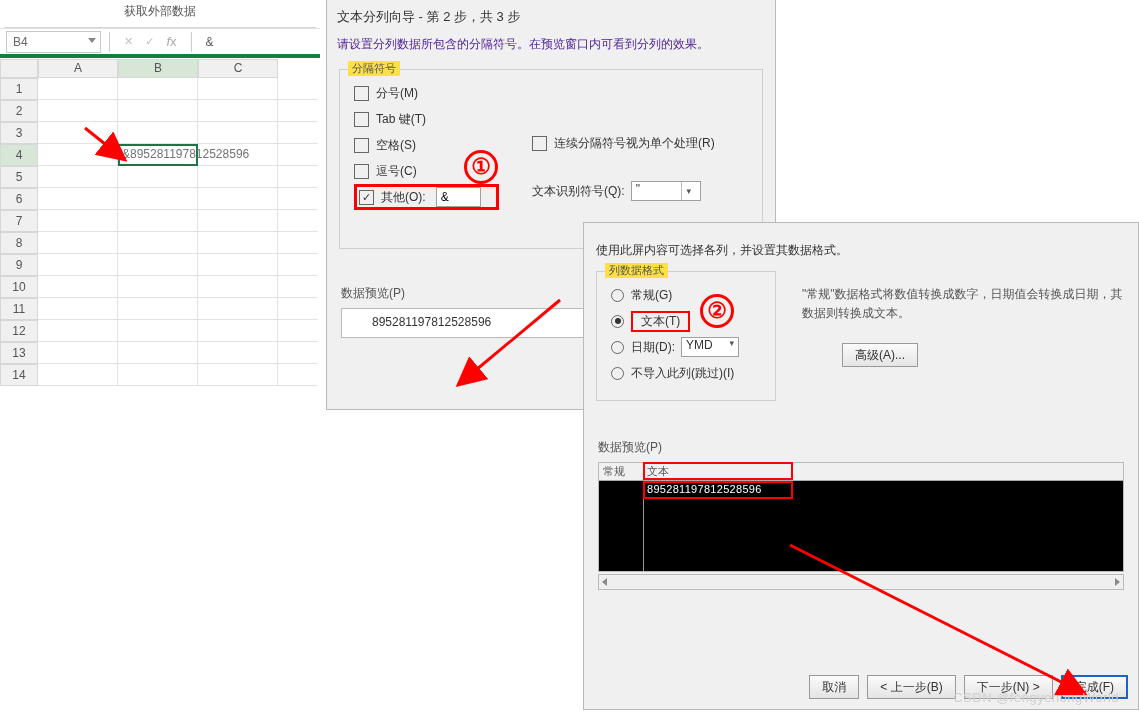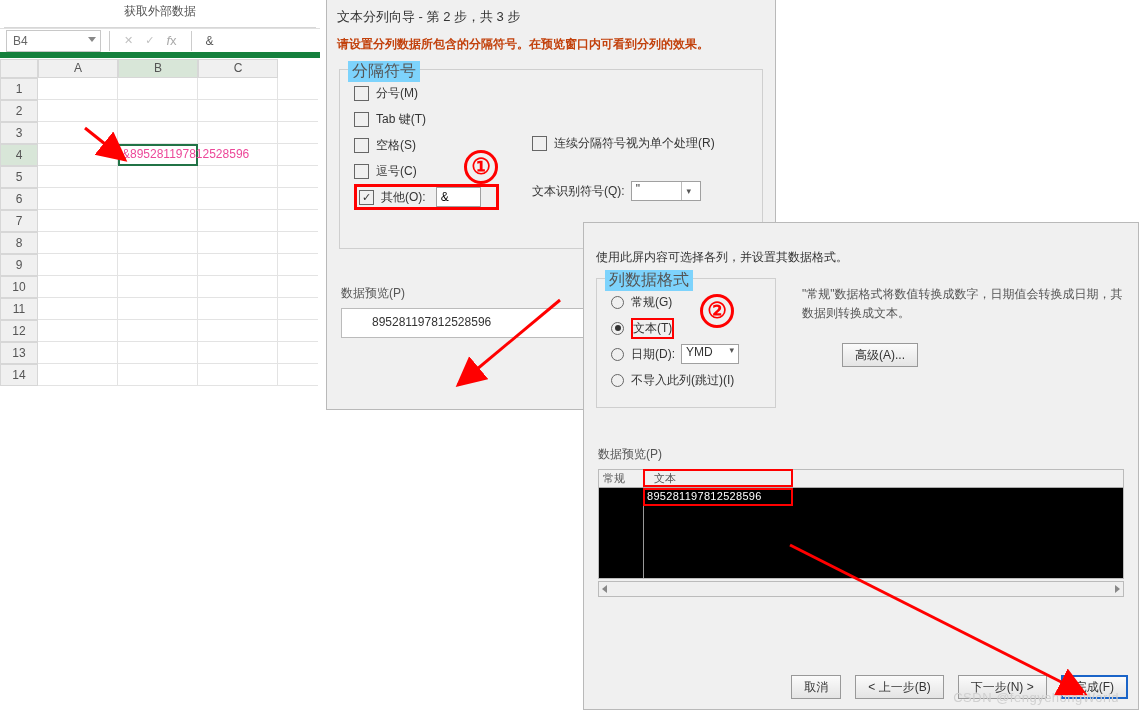--- a/index.html
+++ b/index.html
@@ -2,85 +2,85 @@
 <html><head>
 <meta charset="utf-8">
 <style>
   * { box-sizing: border-box; font-family: "Microsoft YaHei", "Segoe UI", Arial, sans-serif; }
   html, body { margin:0; padding:0; }
   body { background:#fff; width:1139px; height:711px; position:relative; font-size:12px; color:#333; overflow:hidden;}
 
   
   .xl-top { position:absolute; left:0; top:0; width:320px; height:28px; background:#fff; text-align:center; line-height:22px; color:#555;}
   .xl-top .bb { position:absolute; bottom:0; left:4px; right:4px; height:1px; background:#d7d7d7;}
-  .namebox-wrap{position:absolute;left:0;top:28px;width:320px;height:30px;display:flex;align-items:center;background:#fff;border-bottom:6px solid #15803d;border-top:1px solid #e0e0e0;}
+  .namebox-wrap{position:absolute;left:0;top:28px;width:320px;height:30px;display:flex;align-items:center;background:#fff;border-bottom:4px solid #15803d;border-top:1px solid #e0e0e0;}
   .namebox{width:95px;height:22px;border:1px solid #c8c8c8;display:flex;align-items:center;padding:0 6px;margin-left:6px;font-size:12px;color:#666;position:relative;}
   .namebox .dd{position:absolute;right:4px;top:6px;width:0;height:0;border-left:4px solid transparent;border-right:4px solid transparent;border-top:5px solid #888;}
   .fx-sep{width:1px;height:20px;background:#ccc;margin:0 8px}
   .fx-btn{color:#aaa;font-size:13px;margin:0 6px}
   .fx-x{color:#c0c0c0;margin:0 6px;font-size:11px}
   .sheet{position:absolute;left:0;top:59px;width:320px;}
   .corner{position:absolute;left:0;top:0;width:38px;height:19px;background:#f0f0f0;border:1px solid #d7d7d7;}
   .colh{position:absolute;top:0;height:19px;background:#f0f0f0;border:1px solid #d7d7d7;text-align:center;line-height:17px;color:#555;font-size:12px;}
   .colA{left:38px;width:80px;} .colB{left:118px;width:80px;background:#d8e6d8;} .colC{left:198px;width:80px;}
   .rowh{position:absolute;left:0;width:38px;height:22px;background:#f0f0f0;border:1px solid #d7d7d7;text-align:center;line-height:20px;color:#555;font-size:12px;}
   .cells{position:absolute;left:38px;top:19px;width:280px;}
   .xl-row{height:22px;border-bottom:1px solid #e3e3e3;display:flex}
   .xl-cell{width:80px;height:22px;border-right:1px solid #e3e3e3;}
   .row4-h{background:#d8e6d8;}
   .sel{position:absolute;left:118px;top:85px;width:80px;height:22px;border:2px solid #217346;background:#fff;z-index:2;}
-  .val{position:absolute;left:122px;top:88px;white-space:nowrap;z-index:3;font-size:12px;color:#ec4899;}
+  .val{position:absolute;left:122px;top:88px;white-space:nowrap;z-index:3;font-size:12px;color:#737373;}
 
   
   .dlg1{position:absolute;left:326px;top:0;width:450px;height:410px;background:#f0f0f0;border:1px solid #b9b9b9;border-top:none; z-index:5;}
   .dlg1 .title{height:32px;padding:8px 10px;font-size:13px;color:#333;}
-  .dlg1 .desc{padding:4px 10px 10px;font-size:12px;color:#c2410c;font-weight:bold;}
+  .dlg1 .desc{padding:4px 10px 10px;font-size:12px;color:#4c1d95;}
   .gbox{margin:6px 12px 0;border:1px solid #cfcfcf;padding:10px 10px 14px;position:relative;}
-  .gbox .glabel{position:absolute;left:8px;top:-9px;background:#7dd3fc;padding:0 4px;font-size:16px;color:#555}
+  .gbox .glabel{position:absolute;left:8px;top:-9px;background:#fde047;padding:0 4px;font-size:11px;color:#555}
   .chk{display:flex;align-items:center;height:26px;margin-left:4px;}
   .chk .box{width:15px;height:15px;border:1px solid #666;margin-right:7px;display:flex;align-items:center;justify-content:center;font-size:11px;color:#333;}
   .radio-row{display:flex;align-items:center;height:26px;margin-left:4px;}
   .radio{width:13px;height:13px;border:1px solid #666;border-radius:50%;margin-right:7px;display:flex;align-items:center;justify-content:center;}
   .radio.sel-r::after{content:"";width:6px;height:6px;border-radius:50%;background:#333;}
   .input-s{width:45px;height:20px;border:1px solid #a0a0a0;background:#fff;padding:0 4px;font-size:12px;}
   .highlight{border:3px solid #ff0000;}
   .lbl{font-size:12px;color:#333;}
   .rightcol{position:absolute;left:188px;top:60px;}
   .qmark{width:70px;height:20px;border:1px solid #a0a0a0;background:#fff;padding:0 4px;display:inline-block;margin-left:6px;}
   .qmark .mini{display:inline-block;float:right;width:15px;height:18px;border-left:1px solid #bbb;text-align:center;font-size:9px;color:#555;line-height:18px;}
   .dlg1 .preview-lbl{margin:36px 14px 6px;font-size:12px;color:#555;}
   .dlg1 .preview{margin:0 14px;height:30px;border:1px solid #bbb;background:#fff;padding:6px 30px;font-size:12px;}
 
   .circle{width:34px;height:34px;border:3px solid #ff0000;border-radius:50%;color:#ff0000;display:flex;align-items:center;justify-content:center;font-size:22px;font-weight:bold;position:absolute;z-index:30;}
 
   
   .dlg2{position:absolute;left:583px;top:222px;width:556px;height:488px;background:#f0f0f0;border:1px solid #b9b9b9;z-index:10;}
-  .dlg2 .desc{padding:26px 12px 6px;font-size:12px;color:#333;}
+  .dlg2 .desc{padding:19px 12px 6px;font-size:12px;color:#333;}
   .dlg2 .gbox{width:180px}
   .hint{position:absolute;left:218px;top:62px;width:330px;font-size:12px;color:#555;line-height:1.6}
   .btn{height:24px;border:1px solid #999;background:linear-gradient(#fbfbfb,#e4e4e4);padding:0 12px;font-size:12px;color:#333;display:inline-flex;align-items:center;}
   .adv{position:absolute;left:258px;top:120px}
   .ymd{width:58px;height:20px;border:1px solid #a0a0a0;background:#fff;display:inline-flex;padding:0 4px;margin-left:6px;}
   .ymd .mini{margin-left:auto;font-size:9px;color:#555;}
   .target{display:flex;align-items:center;margin:14px 14px 0;}
   .target .tin{flex:1;height:22px;border:1px solid #a0a0a0;background:#fff;margin-left:8px;padding:0 6px;font-size:12px;display:flex;align-items:center;}
   .dlg2 .preview-lbl{margin:38px 14px 6px;font-size:12px;color:#555;}
   .pbox{margin:0 14px;height:110px;border:1px solid #bbb;background:#000;position:relative;}
   .pbox .hdrbar{position:absolute;top:0;left:0;right:0;height:18px;background:#f0f0f0;border-bottom:1px solid #aaa;}
   .pbox .h0{position:absolute;top:1px;left:4px;font-size:11px;color:#555;}
-  .pbox .h1{position:absolute;top:1px;left:48px;font-size:11px;color:#555;margin-left:7px;}
+  .pbox .h1{position:absolute;top:1px;left:48px;font-size:11px;color:#555;}
   .pbox .vline{position:absolute;top:0;bottom:0;left:44px;width:1px;background:#999;}
   .pbox .dat{position:absolute;top:20px;left:48px;color:#fff;font-size:11px;letter-spacing:0.3px;}
   .pbox .redbox1{position:absolute;top:-1px;left:44px;width:150px;height:18px;border:2px solid #ff0000;}
   .pbox .redbox2{position:absolute;top:18px;left:44px;width:150px;height:18px;border:2px solid #ff0000;}
   .scrollh{margin:2px 14px 0;height:16px;border:1px solid #bbb;background:#efefef;position:relative;}
   .scrollh::before,.scrollh::after{content:"";position:absolute;top:3px;width:0;height:0;border-top:4px solid transparent;border-bottom:4px solid transparent;}
   .scrollh::before{left:3px;border-right:5px solid #888;}
   .scrollh::after{right:3px;border-left:5px solid #888;}
-  .btnrow{position:absolute;bottom:10px;right:10px;display:flex;gap:14px;}
+  .btnrow{position:absolute;bottom:10px;right:10px;display:flex;gap:8px;}
   .btn-primary{border:2px solid #1a64c8;}
   .watermark{position:absolute;bottom:6px;right:20px;color:#d0d0d0;font-size:13px;letter-spacing:0.5px;z-index:40;}
 
   
   .arrows{position:absolute;left:0;top:0;width:1139px;height:711px;pointer-events:none;z-index:25;}
 </style>
 </head>
 <body>
 
 <div class="xl-top">
@@ -240,21 +240,21 @@
 <div class="dlg2">
   <div class="desc">使用此屏内容可选择各列，并设置其数据格式。</div>
   <div class="gbox" style="height:130px">
     <span class="glabel">列数据格式</span>
     <div class="radio-row">
         <span class="radio"></span>
         <span class="lbl">常规(G)</span>
       </div>
     <div class="radio-row">
         <span class="radio sel-r"></span>
-        <span class="lbl" style="border:2px solid #ff0000;padding:0 0">文本(T)</span>
+        <span class="lbl" style="border:2px solid #ff0000;padding:0 8px">文本(T)</span>
       </div>
     <div class="radio-row">
         <span class="radio"></span>
         <span class="lbl">日期(D):</span>
       <span class="ymd">
           <span>YMD</span>
           <span class="mini">▾</span>
         </span>
     </div>
     <div class="radio-row">

